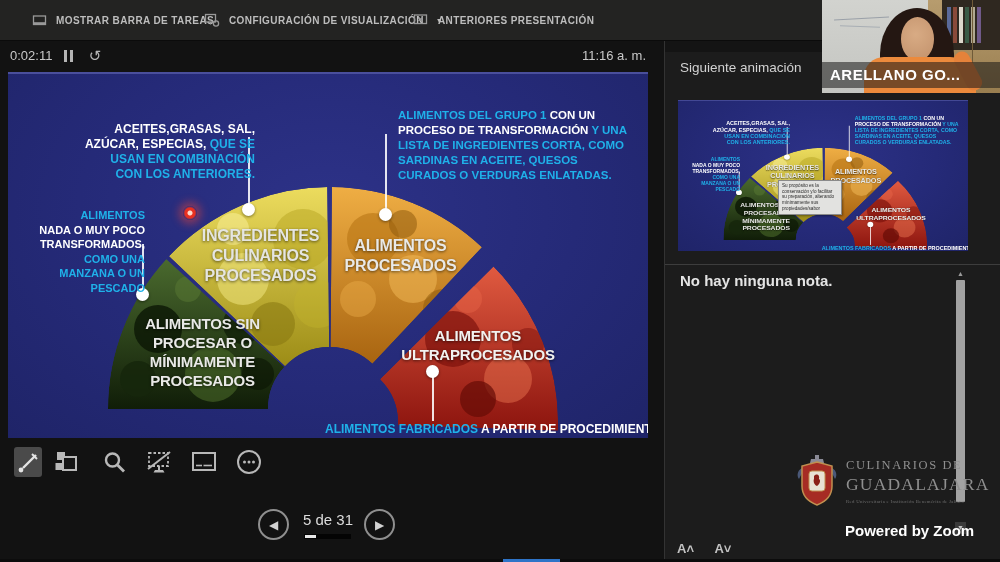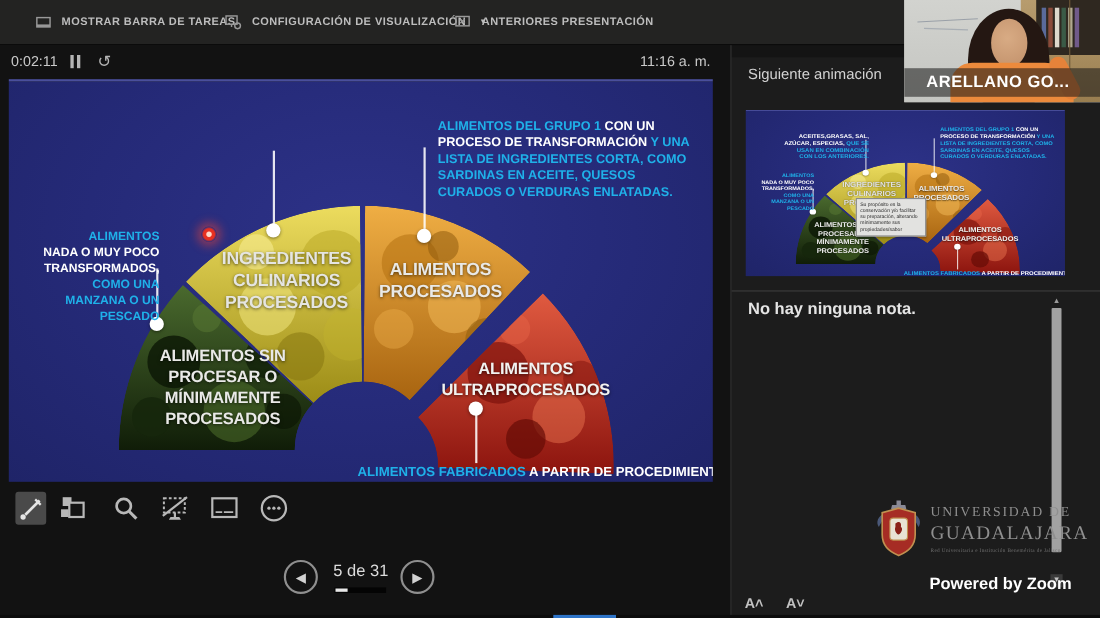--- a/index.html
+++ b/index.html
@@ -94,21 +94,21 @@
   .wb-seam{position:absolute;left:150px;top:0;width:1px;height:93px;background:#6f5a38;}
   .wb-shelf{position:absolute;left:120px;top:0;width:58px;height:50px;background:#2f2820;}
   .wb-book{position:absolute;top:7px;width:4px;height:36px;}
   .wb-plant{position:absolute;left:104px;top:40px;width:15px;height:13px;background:#5a7a3a;border-radius:50% 50% 30% 30%;}
   .wb-pot{position:absolute;left:108px;top:52px;width:8px;height:6px;background:#8a8a86;}
   .wb-hair{position:absolute;left:58px;top:8px;width:74px;height:92px;background:#241712;border-radius:50% 50% 42% 42%;}
   .wb-face{position:absolute;left:79px;top:17px;width:33px;height:44px;background:radial-gradient(circle at 45% 40%,#d8ab84,#c1906a);border-radius:50%;}
   .wb-body{position:absolute;left:42px;top:57px;width:112px;height:40px;background:#ec8a3c;border-radius:20px 26px 0 0;}
   .wb-arm{position:absolute;left:138px;top:50px;width:16px;height:42px;background:#e5823a;transform:rotate(-28deg);border-radius:8px;}
   .wb-namebar{position:absolute;left:0;top:62px;width:178px;height:26px;background:rgba(22,22,22,.55);}
-  .wb-name{margin-left:20px;line-height:26px;font-size:15px;font-weight:bold;color:#fff;letter-spacing:.5px;}
+  .wb-name{margin-left:8px;line-height:26px;font-size:15px;font-weight:bold;color:#fff;letter-spacing:.5px;}
 
   .taskbar-strip{position:absolute;left:0;top:559px;width:1000px;height:3px;background:#0c0c0c;z-index:70;}
   .taskbar-peek{position:absolute;left:503px;top:0;width:57px;height:3px;background:#2e74c8;}
 </style>
 </head>
 <body>
 
 <div class="app">
 
   <div class="topbar">
@@ -232,20 +232,24 @@
 
         <div class="conn-line" style="left:240px;top:63px;height:72px;"></div>
         <div class="conn-dot" style="left:234px;top:129px;"></div>
         <div class="conn-line" style="left:134px;top:170px;height:50px;"></div>
         <div class="conn-dot" style="left:128px;top:214px;"></div>
         <div class="conn-line" style="left:377px;top:60px;height:80px;"></div>
         <div class="conn-dot" style="left:371px;top:134px;"></div>
         <div class="conn-dot" style="left:418px;top:291px;"></div>
         <div class="conn-line" style="left:424px;top:303px;height:44px;"></div>
 
+        <div class="ann ann-tl">
+          <span class="t-white">ACEITES,GRASAS, SAL, AZÚCAR, ESPECIAS,</span>
+          <span class="t-cyan">QUE SE USAN EN COMBINACIÓN CON LOS ANTERIORES.</span>
+        </div>
         <div class="ann ann-l">
           <span class="t-cyan blk">ALIMENTOS</span>
           <span class="t-white">NADA O MUY POCO TRANSFORMADOS,</span>
           <span class="t-cyan">COMO UNA MANZANA O UN PESCADO</span>
         </div>
         <div class="ann ann-tr">
           <span class="t-cyan">ALIMENTOS DEL GRUPO 1 </span>
           <span class="t-white">CON UN PROCESO DE TRANSFORMACIÓN </span>
           <span class="t-cyan">Y UNA LISTA DE INGREDIENTES CORTA, COMO SARDINAS EN ACEITE, QUESOS CURADOS O VERDURAS ENLATADAS.</span>
         </div>
@@ -438,21 +442,21 @@
     <svg class="logo-shield" width="46" height="54" viewBox="0 0 46 54">
       <path d="M10 14 C4 16 2 22 5 26 C7 22 9 18 12 16 Z" fill="#4a5878"></path>
       <path d="M36 14 C42 16 44 22 41 26 C39 22 37 18 34 16 Z" fill="#4a5878"></path>
       <path d="M17 6 L29 6 L30 10 L16 10 Z" fill="#8a8a96"></path>
       <rect x="21" y="2" width="4" height="5" fill="#8a8a96"></rect>
       <path d="M23 9 L38 13 L38 33 C38 43 31 49 23 52 C15 49 8 43 8 33 L8 13 Z" fill="#a62c24" stroke="#c09050" stroke-width="1.5"></path>
       <rect x="15" y="18" width="16" height="20" rx="3" fill="#e8e2d4" stroke="#c09050" stroke-width="1"></rect>
       <path d="M20 23 C23 20 26 22 25 26 C27 27 26 31 23 33 C20 32 19 28 20 26 Z" fill="#8a2018"></path>
     </svg>
     <div class="univ-text">
-      <div class="univ-l1">UNIVERSIDAD DE</div>
+      <div class="univ-l1">CULINARIOS DE</div>
       <div class="univ-l2">GUADALAJARA</div>
       <div class="univ-tag">Red Universitaria e Institución Benemérita de Jalisco</div>
     </div>
 
     <div class="powered">Powered by Zoom</div>
 
     <div class="font-btns">
       <button class="font-btn">A˄</button>
       <button class="font-btn">A˅</button>
     </div>

